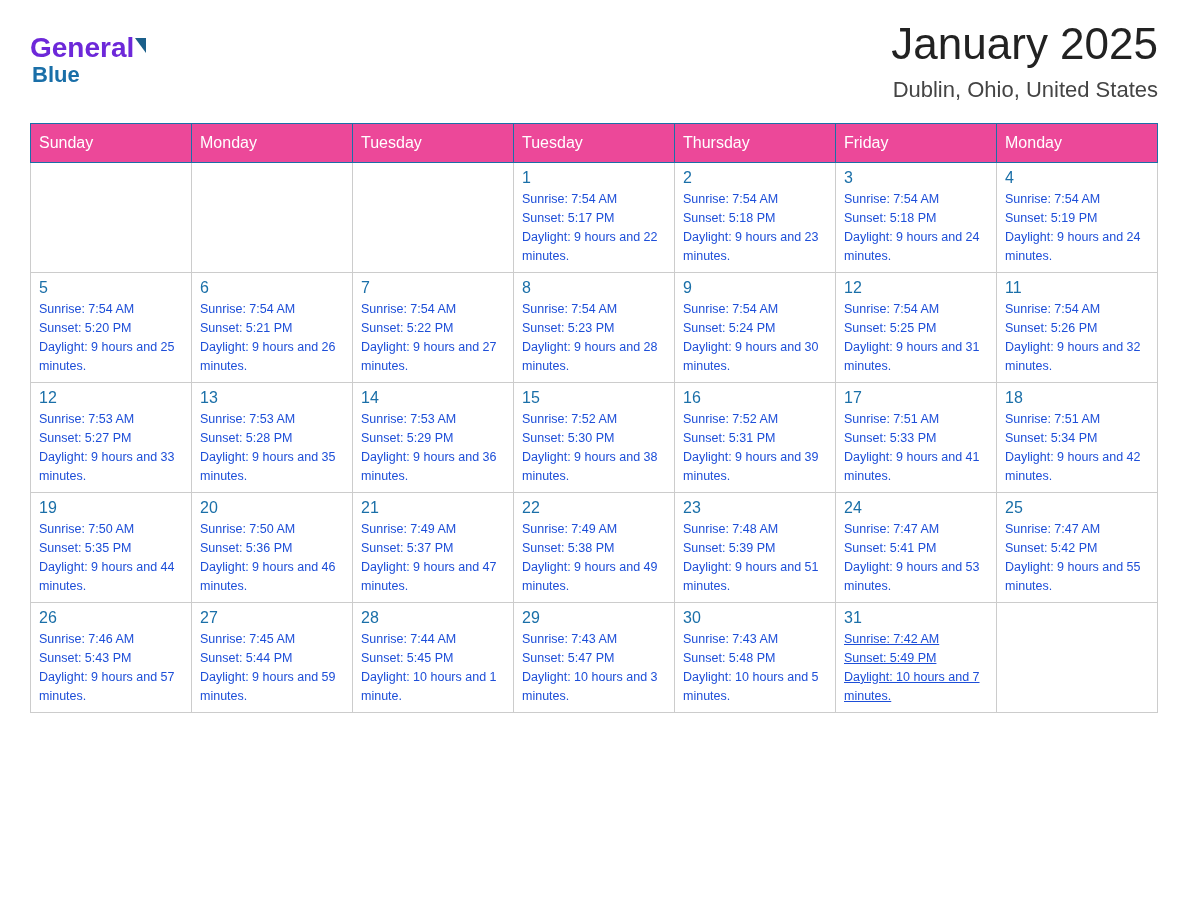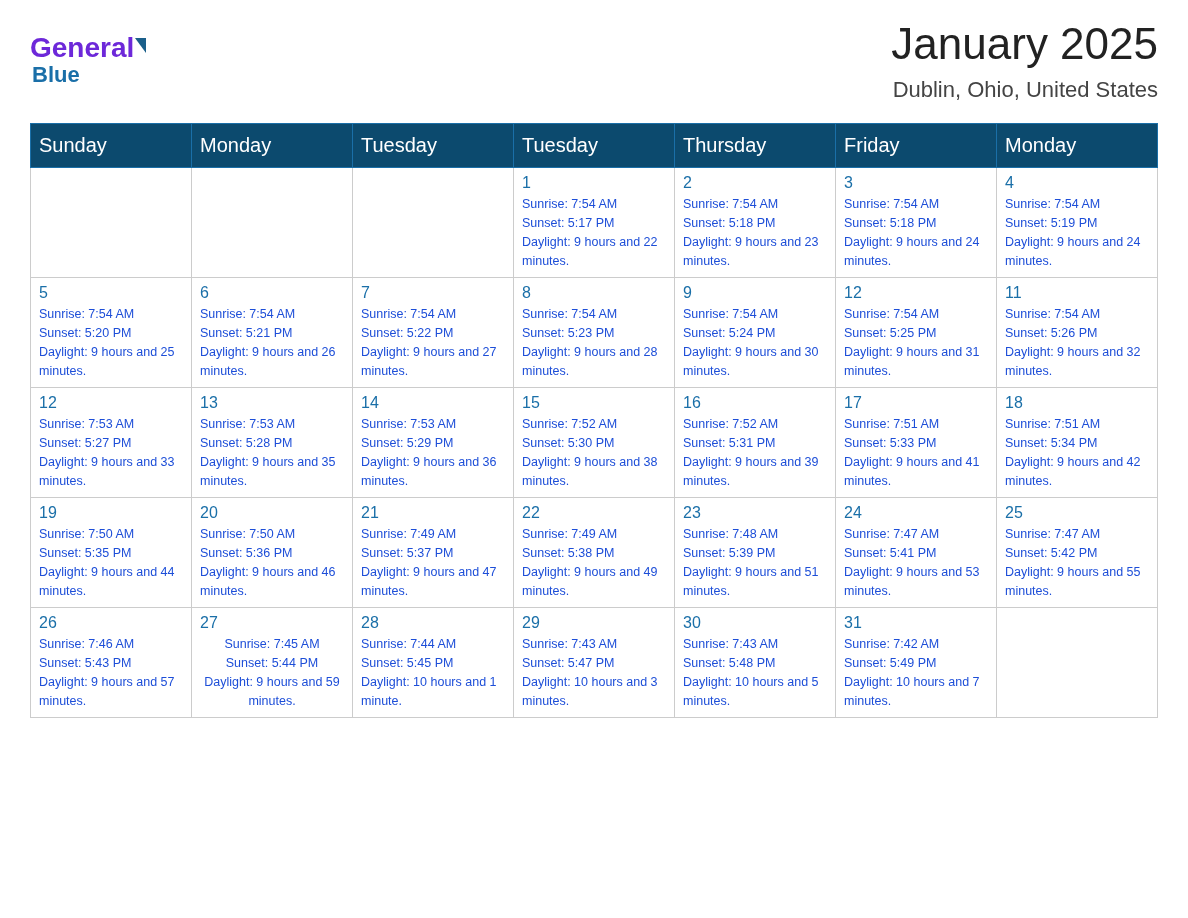--- a/index.html
+++ b/index.html
@@ -34,23 +34,23 @@
       font-size: 22px;
       color: #444;
       margin-top: 9px;
     }
     .calendar-table {
       width: 100%;
       border-collapse: collapse;
       table-layout: fixed;
     }
     .calendar-table thead th {
-      background-color: #0c4a6e;
+      background-color: #ec4899;
       color: #fff;
-      font-size: 20px;
+      font-size: 16px;
       font-weight: normal;
       padding: 10px 8px;
       border: 1px solid #1a6fa8;
       text-align: left;
     }
     .calendar-table tbody td {
       border: 1px solid #ccc;
       vertical-align: top;
       padding: 6px 8px;
       height: 110px;
@@ -294,21 +294,21 @@
       </tr>
       <tr>
         <td>
           <div class="day-number">26</div>
           <div class="day-info" style="white-space: pre-line;">Sunrise: 7:46 AM
 Sunset: 5:43 PM
 Daylight: 9 hours and 57 minutes.</div>
         </td>
         <td>
           <div class="day-number">27</div>
-          <div class="day-info" style="white-space: pre-line; text-align: center;">Sunrise: 7:45 AM
+          <div class="day-info" style="white-space: pre-line;">Sunrise: 7:45 AM
 Sunset: 5:44 PM
 Daylight: 9 hours and 59 minutes.</div>
         </td>
         <td>
           <div class="day-number">28</div>
           <div class="day-info" style="white-space: pre-line;">Sunrise: 7:44 AM
 Sunset: 5:45 PM
 Daylight: 10 hours and 1 minute.</div>
         </td>
         <td>
@@ -318,20 +318,20 @@
 Daylight: 10 hours and 3 minutes.</div>
         </td>
         <td>
           <div class="day-number">30</div>
           <div class="day-info" style="white-space: pre-line;">Sunrise: 7:43 AM
 Sunset: 5:48 PM
 Daylight: 10 hours and 5 minutes.</div>
         </td>
         <td>
           <div class="day-number">31</div>
-          <div class="day-info" style="white-space: pre-line;">Sunrise: 7:42 AM
+          <div class="day-info" style="white-space: pre-line; text-decoration: underline;">Sunrise: 7:42 AM
 Sunset: 5:49 PM
 Daylight: 10 hours and 7 minutes.</div>
         </td>
         <td class="empty-cell"></td>
       </tr>
     </tbody>
 </table>
 
 </body></html>

